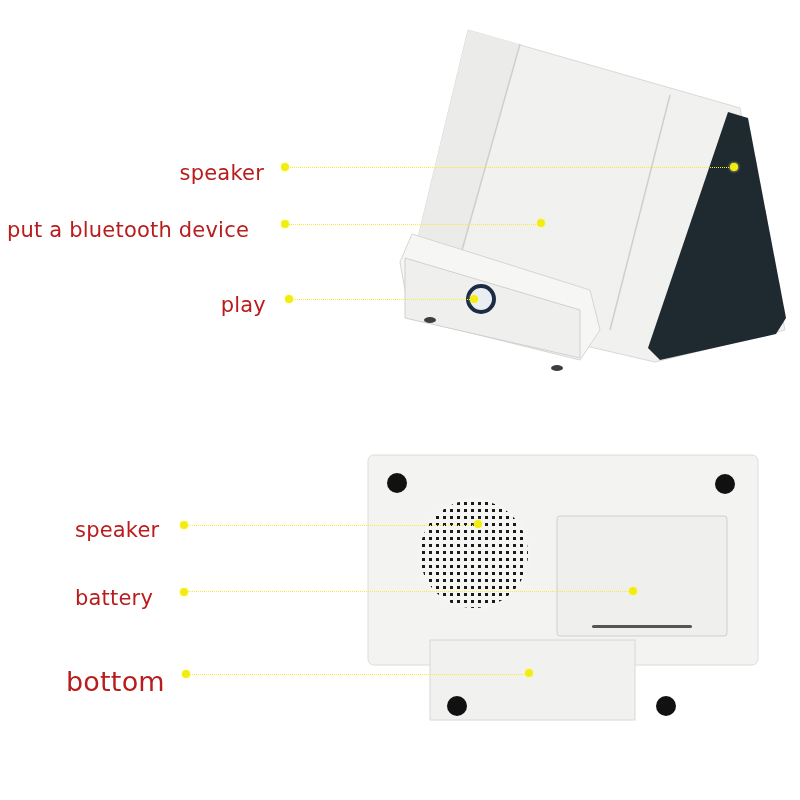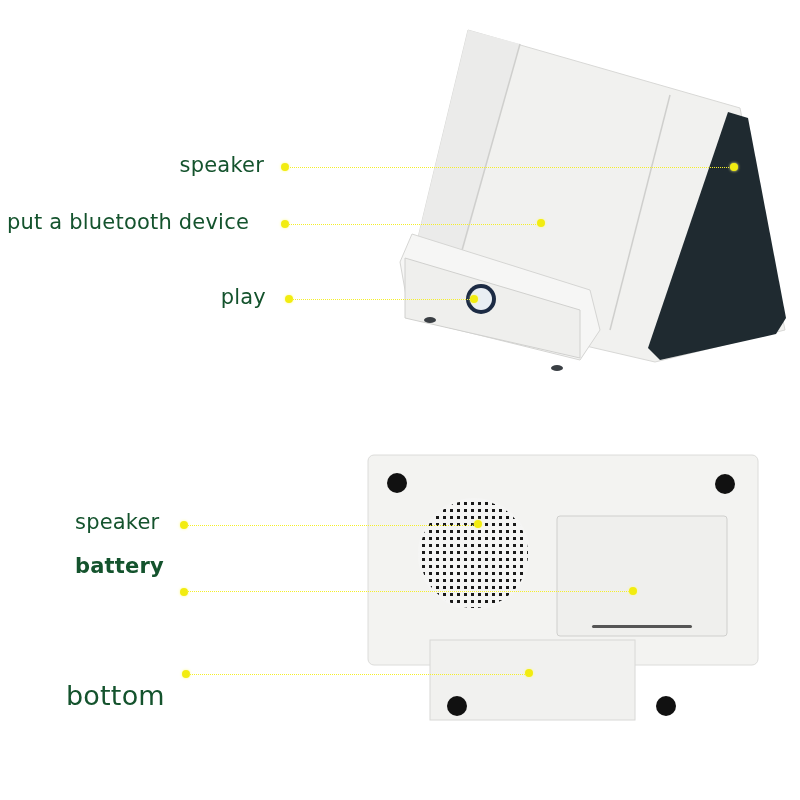--- a/index.html
+++ b/index.html
@@ -1,17 +1,17 @@
 <!DOCTYPE html>
 <html><head>
 <meta charset="utf-8">
 <style>
   html, body { margin:0; padding:0; background:#ffffff; }
   body { width:800px; height:800px; position:relative; overflow:hidden; font-family:"DejaVu Sans", sans-serif; }
-  .label { position:absolute; color:#14532d; font-size:21px; white-space:nowrap; letter-spacing:0.2px; }
+  .label { position:absolute; color:#b91c1c; font-size:21px; white-space:nowrap; letter-spacing:0.2px;margin-top:8px; }
   .label.big { font-size:27px; }
   .line { position:absolute; height:0; border-top:1.5px dotted #f4ef2a; }
   .dot { position:absolute; width:8px; height:8px; border-radius:50%; background:#f2ec10; box-shadow:0 0 3px #fffb8a; }
   svg { position:absolute; left:0; top:0; }
 </style>
 </head>
 <body>
 
 <svg width="800" height="800" viewBox="0 0 800 800">
 
@@ -67,21 +67,21 @@
 <div class="label" style="right:534px;top:285px;text-align:right;">play</div>
 <div class="dot" style="left:285px;top:295px;"></div>
 <div class="line" style="left:292px;top:299px;width:180px;"></div>
 <div class="dot" style="left:470px;top:295px;"></div>
 
 <div class="label" style="left:75px;top:510px;">speaker</div>
 <div class="dot" style="left:180px;top:521px;"></div>
 <div class="line" style="left:187px;top:525px;width:290px;"></div>
 <div class="dot" style="left:474px;top:520px;"></div>
 
-<div class="label" style="left:75px;top:554px;font-weight:bold;">battery</div>
+<div class="label" style="left:75px;top:578px;">battery</div>
 <div class="dot" style="left:180px;top:588px;"></div>
 <div class="line" style="left:187px;top:591px;width:444px;"></div>
 <div class="dot" style="left:629px;top:587px;"></div>
 
-<div class="label big" style="left:66px;top:680px;">bottom</div>
+<div class="label big" style="left:66px;top:658px;">bottom</div>
 <div class="dot" style="left:182px;top:670px;"></div>
 <div class="line" style="left:189px;top:674px;width:338px;"></div>
 <div class="dot" style="left:525px;top:669px;"></div>
 
 </body></html>

